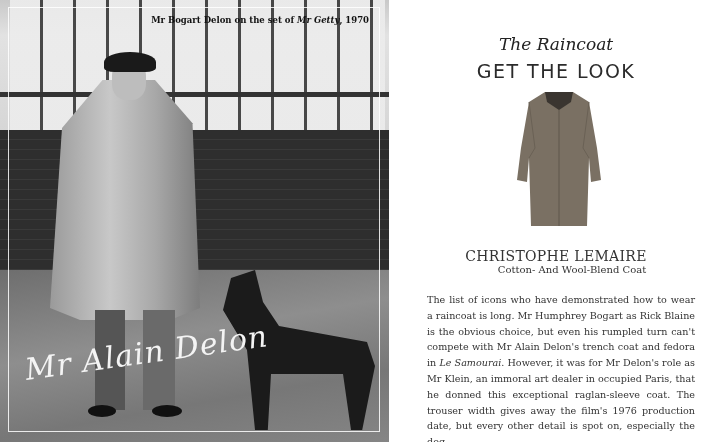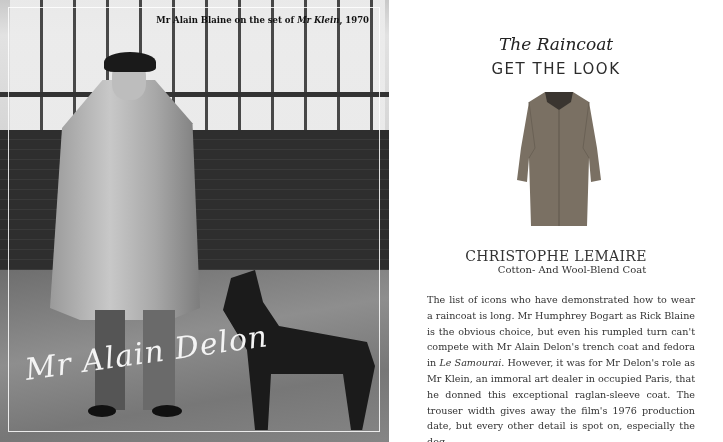--- a/index.html
+++ b/index.html
@@ -22,21 +22,21 @@
   .shoe-r { position:absolute; left:152px; top:405px; width:30px; height:12px; background:#111; border-radius:50%; }
   .dog { position:absolute; left:215px; top:270px; width:160px; height:160px; background:#1b1b1b;
     clip-path: polygon(10% 5%, 25% 0%, 30% 20%, 40% 35%, 95% 45%, 100% 60%, 92% 100%, 85% 100%, 80% 65%, 35% 65%, 33% 100%, 25% 100%, 20% 50%, 5% 25%); }
   .frame { position:absolute; left:8px; top:7px; width:372px; height:425px; border:1px solid rgba(255,255,255,0.85); box-sizing:border-box; pointer-events:none; }
   .caption { position:absolute; right:20px; top:14px; text-align:right; font-family:"DejaVu Serif", serif; font-weight:bold; font-size:8.5px; line-height:12px; color:#111; }
   .caption i { font-style:italic; }
   .signature { position:absolute; left:24px; top:335px; font-family:"DejaVu Serif", serif; font-style:italic; font-size:30px; color:#f4f4f4; transform:rotate(-8deg); letter-spacing:1px; white-space:nowrap; }
 
   .right { position:absolute; left:389px; top:0; width:348px; height:442px; }
   .script-title { position:absolute; left:0; width:334px; top:34px; text-align:center; font-family:"DejaVu Serif", serif; font-style:italic; font-size:17px; color:#222; }
-  .get-look { position:absolute; left:0; width:334px; top:60px; text-align:center; font-family:"DejaVu Sans", sans-serif; font-size:15px; letter-spacing:1.5px; color:#2b2b2b; }
+  .get-look { position:absolute; left:0; width:334px; top:60px; text-align:center; font-family:"DejaVu Sans", sans-serif; font-size:19px; letter-spacing:1.5px; color:#2b2b2b; }
   .coat { position:absolute; left:124px; top:88px; width:92px; height:140px; }
   .brand { position:absolute; left:0; width:334px; top:248px; text-align:center; font-size:14px; color:#333; letter-spacing:0.3px; }
   .product { position:absolute; left:16px; width:334px; top:264px; text-align:center; font-size:10px; color:#333; }
   .body-text { position:absolute; left:38px; top:292px; width:268px; font-size:9.6px; line-height:15.8px; color:#333; text-align:justify; }
   .body-text i { }
 </style>
 </head>
 <body>
 
 <div class="photo">
@@ -46,21 +46,21 @@
   <div class="floor"></div>
   <div class="man-coat"></div>
   <div class="man-head"></div>
   <div class="man-hat"></div>
   <div class="man-legs"></div>
   <div class="shoe-l"></div>
   <div class="shoe-r"></div>
   <div class="dog"></div>
   <div class="frame"></div>
   <div class="caption">
-    <div><span>Mr Alain Blaine on the set of </span><i>Mr Klein</i><span>, 1970</span></div>
+    <div><span>Mr Bogart Delon on the set of </span><i>Mr Getty</i><span>, 1970</span></div>
   </div>
   <div class="signature">Mr Alain Delon</div>
 </div>
 
 <div class="right">
   <div class="script-title">The Raincoat</div>
   <div class="get-look">GET THE LOOK</div>
   <svg class="coat" viewBox="0 0 92 140">
     <path d="M32 4 L60 4 L76 14 L84 60 L88 92 L78 94 L76 70 L74 138 L18 138 L16 70 L14 94 L4 92 L8 60 L16 14 Z" fill="#7a7063"></path>
     <path d="M32 4 L60 4 L58 14 L46 22 L34 14 Z" fill="#3a3530"></path>

